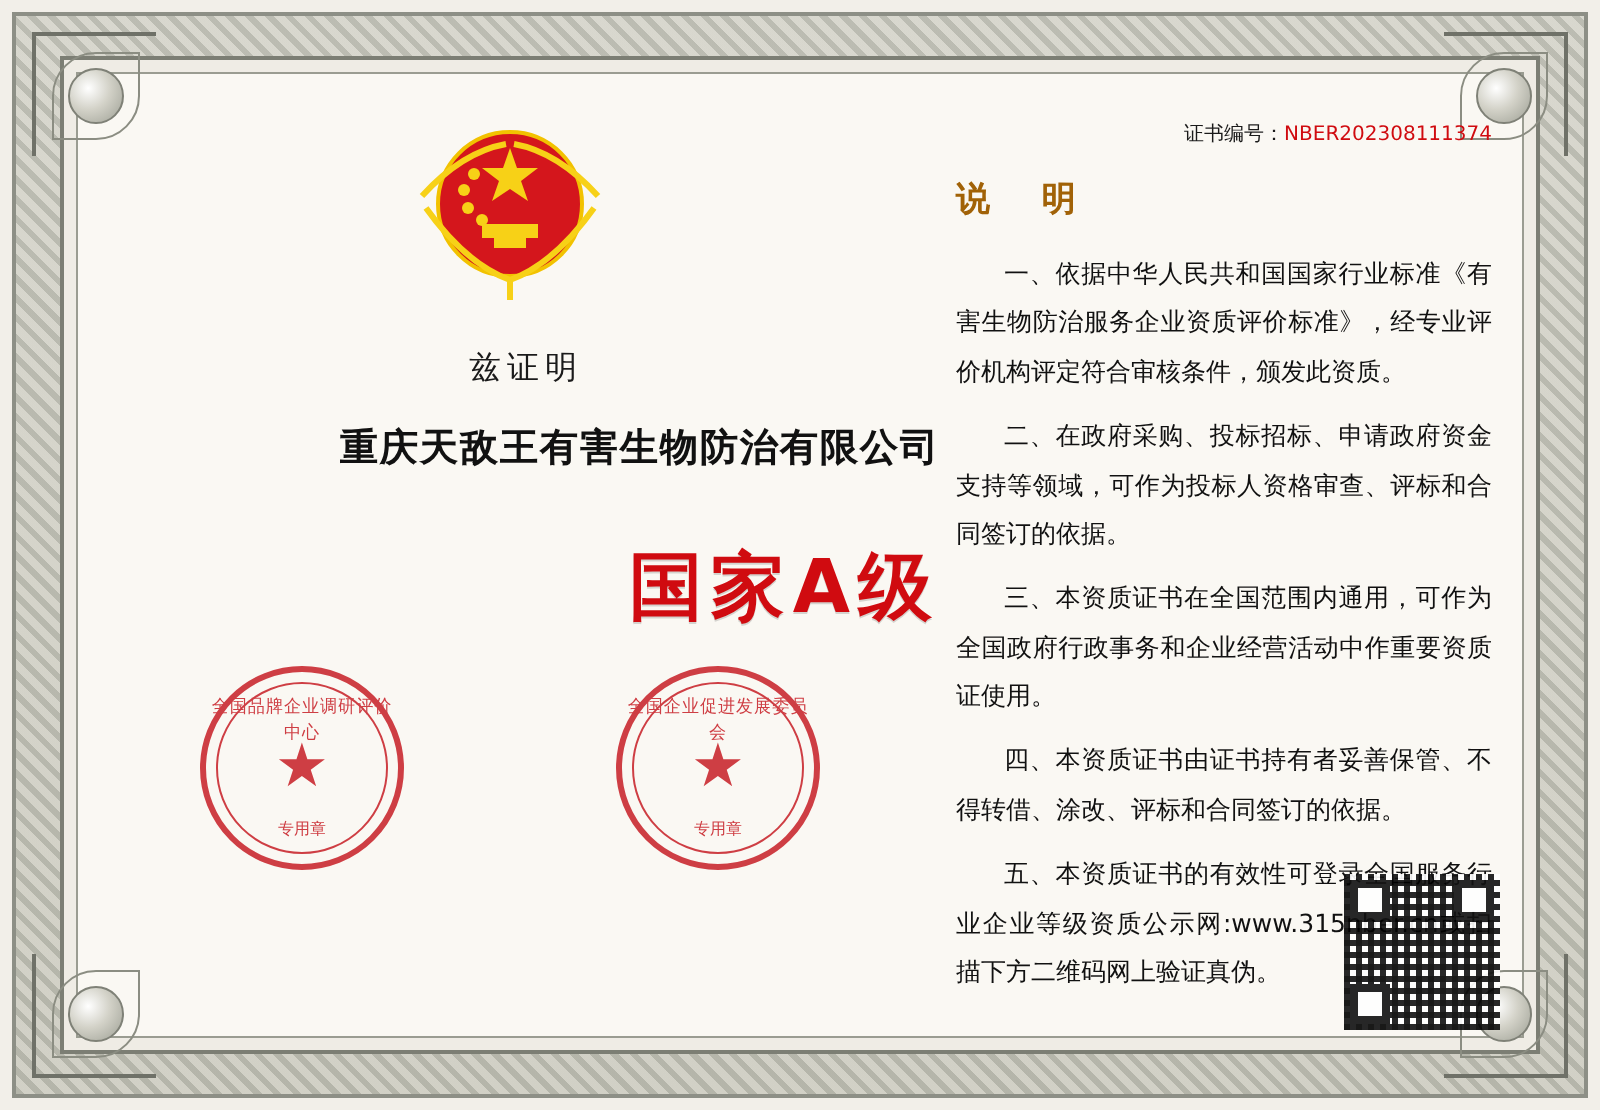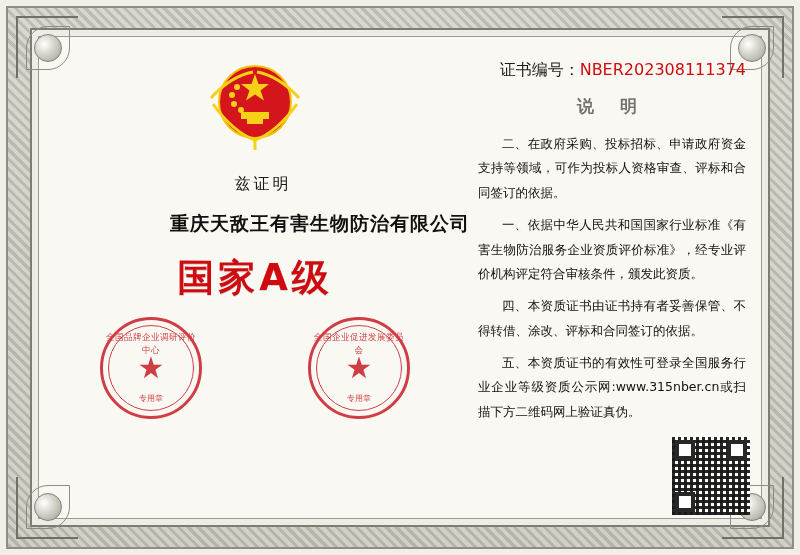--- a/index.html
+++ b/index.html
@@ -139,27 +139,27 @@
     text-align: right;
     font-family: "DejaVu Sans", sans-serif;
     font-size: 19px;
     font-weight: bold;
     color: #111111;
     letter-spacing: 1px;
     margin-top: 16px;
   }
 
   .grade {
-    text-align: center;
+    text-align: right;
     font-family: "DejaVu Sans", sans-serif;
     font-size: 37px;
     font-weight: bold;
     color: #d00b10;
     letter-spacing: 4px;
-    margin-top: 16px;
+    margin-top: 32px;
     text-shadow: 0 1px 0 rgba(0,0,0,0.15);
   }
 
   .dates {
     margin-top: 28px;
     padding-left: 34px;
     font-family: "DejaVu Sans", sans-serif;
     font-size: 13px;
     color: #1a1a1a;
     line-height: 1.75;
@@ -220,34 +220,33 @@
     text-align: center;
     font-family: "DejaVu Sans", sans-serif;
     font-size: 8px;
     color: #c9252c;
   }
 
   
   .cert-no {
     text-align: right;
     font-family: "DejaVu Sans", sans-serif;
-    font-size: 16px;
+    font-size: 10px;
     color: #1a1a1a;
     margin-bottom: 14px;
     white-space: nowrap;
   }
   .cert-no .value { color: #d00b10; }
 
   .notes-title {
-    text-align: center;
     font-family: "DejaVu Sans", sans-serif;
     font-size: 17px;
     font-weight: bold;
     letter-spacing: 10px;
-    color: #737373;
+    color: #a16207;
     margin-bottom: 14px;
   }
   .note {
     font-family: "DejaVu Sans", sans-serif;
     font-size: 12.5px;
     color: #111111;
     line-height: 1.95;
     text-align: justify;
     text-indent: 24px;
     margin-bottom: 8px;
@@ -348,22 +347,23 @@
     </div>
 
     <div class="right-pane">
 
       <div class="cert-no">
         <span>证书编号：</span><span class="value">NBER202308111374</span>
       </div>
 
       <div class="notes-title">说  明</div>
 
+      <div class="note">一、依据中华人民共和国国家行业标准《有害生物防治服务企业资质评价标准》，经专业评价机构评定符合审核条件，颁发此资质。</div>
       <div class="note">二、在政府采购、投标招标、申请政府资金支持等领域，可作为投标人资格审查、评标和合同签订的依据。</div>
-      <div class="note">一、依据中华人民共和国国家行业标准《有害生物防治服务企业资质评价标准》，经专业评价机构评定符合审核条件，颁发此资质。</div>
+      <div class="note">三、本资质证书在全国范围内通用，可作为全国政府行政事务和企业经营活动中作重要资质证使用。</div>
       <div class="note">四、本资质证书由证书持有者妥善保管、不得转借、涂改、评标和合同签订的依据。</div>
       <div class="note">五、本资质证书的有效性可登录全国服务行业企业等级资质公示网:www.315nber.cn或扫描下方二维码网上验证真伪。</div>
 
       <div class="qr">
         <div class="qr-eye tl"></div>
         <div class="qr-eye tr"></div>
         <div class="qr-eye bl"></div>
       </div>
 
     </div>

